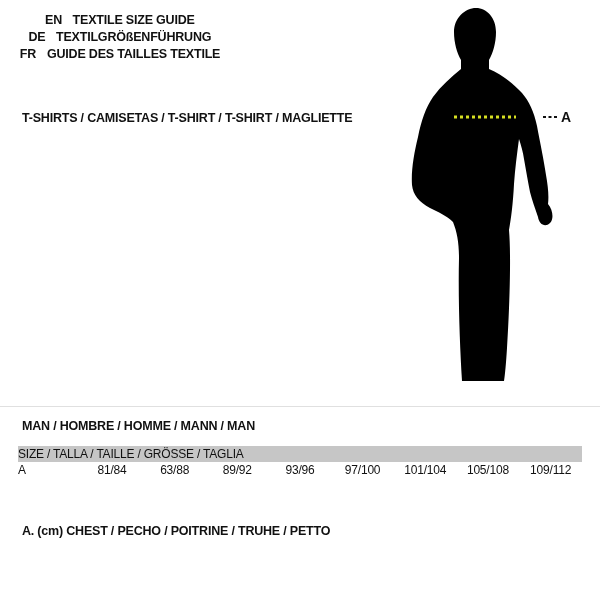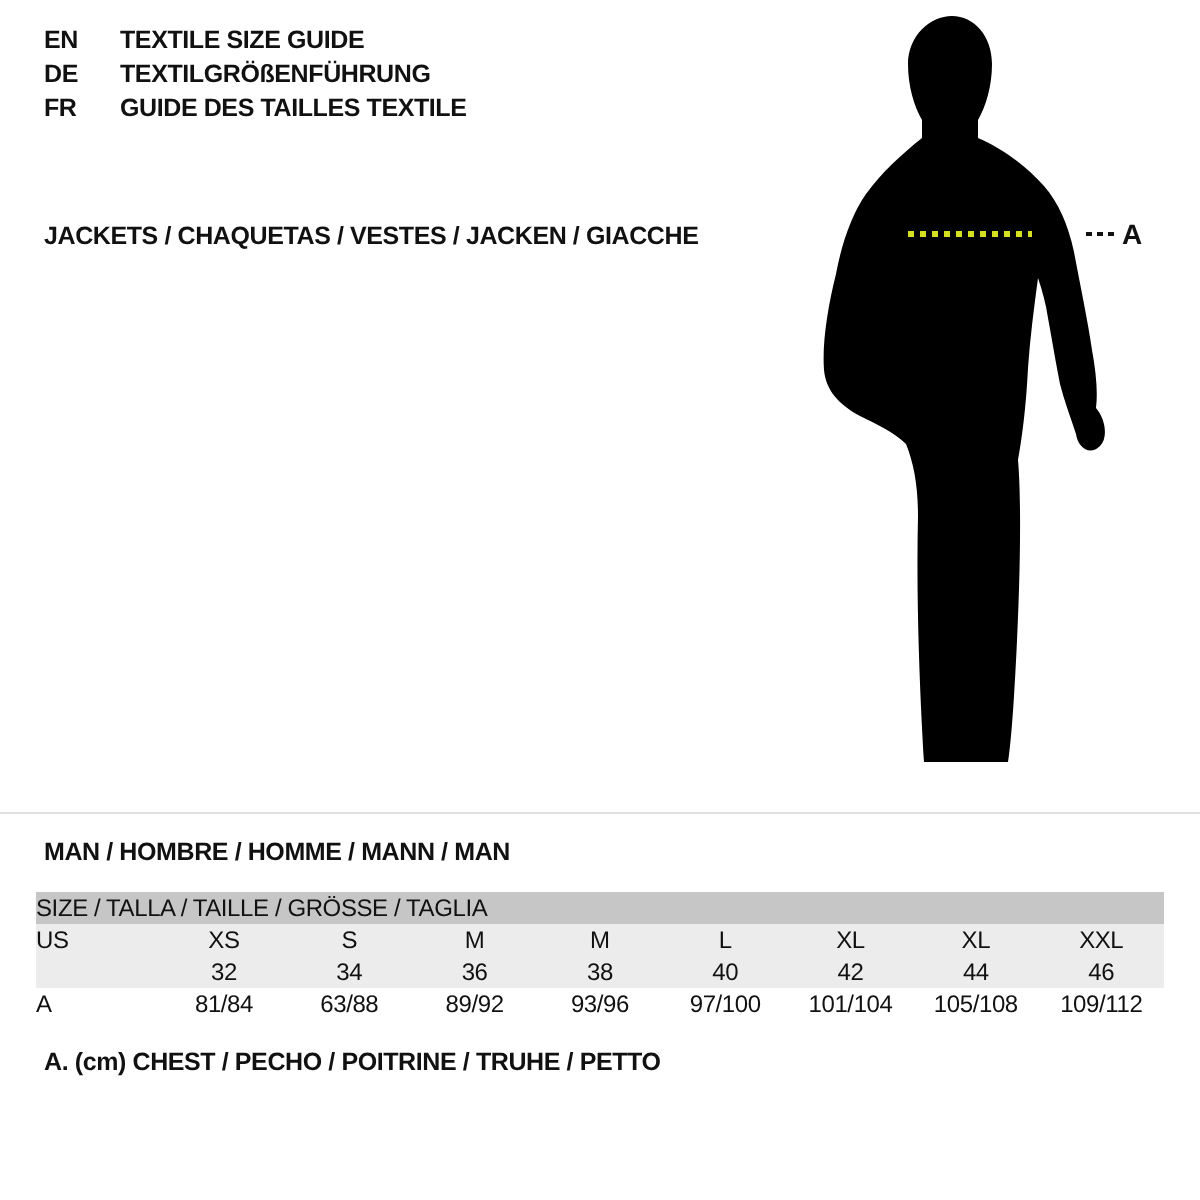--- a/index.html
+++ b/index.html
@@ -1,21 +1,21 @@
 <!DOCTYPE html>
 <html><head>
 <meta charset="utf-8">
 <style>
   html,body{margin:0;padding:0;}
   body{
     width:600px;height:600px;position:relative;background:#ffffff;
     font-family:"Liberation Sans","DejaVu Sans",sans-serif;
     color:#111;overflow:hidden;
   }
-  .lang-list{position:absolute;left:22px;top:12px;font-size:12.5px;font-weight:700;letter-spacing:-0.2px;}
+  .lang-list{position:absolute;left:9px;top:12px;font-size:12.5px;font-weight:700;letter-spacing:-0.2px;text-align:center;}
   .lang-row{line-height:17px;white-space:nowrap;}
   .lang-code{display:inline-block;width:38px;}
   .categories{position:absolute;left:22px;top:109px;font-size:12.5px;font-weight:700;letter-spacing:-0.2px;}
   .categories div{line-height:18px;white-space:nowrap;}
   .figure-wrap{position:absolute;left:398px;top:8px;width:177px;height:382px;}
   .divider{position:absolute;left:0;top:406px;width:600px;height:1px;background:#e0e0e0;}
   .section-title{position:absolute;left:22px;top:419px;font-size:12.5px;font-weight:700;letter-spacing:-0.2px;text-align:right;}
   table.size-table{
     position:absolute;left:18px;top:446px;width:564px;
     border-collapse:collapse;table-layout:fixed;
@@ -37,21 +37,21 @@
   </div>
   <div class="lang-row">
     <span class="lang-code">DE</span><span>TEXTILGRÖßENFÜHRUNG</span>
   </div>
   <div class="lang-row">
     <span class="lang-code">FR</span><span>GUIDE DES TAILLES TEXTILE</span>
   </div>
 </div>
 
 <div class="categories">
-  <div>JACKETS / CHAQUETAS / VESTES / JACKEN / GIACCHE</div>
+  <div>T-SHIRTS / CAMISETAS / T-SHIRT / T-SHIRT / MAGLIETTE</div>
 </div>
 
 <div class="figure-wrap">
   <svg width="177" height="382" viewBox="0 0 177 382" xmlns="http://www.w3.org/2000/svg">
     <path fill="#000000" d="
       M78,0
       C89,0 98,10 98,24
       C98,35 95,45 91,52
       L91,61
       C103,66 115,75 124,85
@@ -86,42 +86,20 @@
 
 <div class="divider"></div>
 
 <div class="section-title">MAN / HOMBRE / HOMME / MANN / MAN</div>
 
 <table class="size-table">
   <tbody>
     <tr>
       <th class="tbl-header" colspan="9">SIZE / TALLA / TAILLE / GRÖSSE / TAGLIA</th>
     </tr>
-    <tr class="shaded">
-      <td class="row-label">US</td>
-      <td class="val">XS</td>
-      <td class="val">S</td>
-      <td class="val">M</td>
-      <td class="val">M</td>
-      <td class="val">L</td>
-      <td class="val">XL</td>
-      <td class="val">XL</td>
-      <td class="val">XXL</td>
-    </tr>
-    <tr class="shaded">
-      <td class="row-label"></td>
-      <td class="val">32</td>
-      <td class="val">34</td>
-      <td class="val">36</td>
-      <td class="val">38</td>
-      <td class="val">40</td>
-      <td class="val">42</td>
-      <td class="val">44</td>
-      <td class="val">46</td>
-    </tr>
     <tr>
       <td class="row-label">A</td>
       <td class="val">81/84</td>
       <td class="val">63/88</td>
       <td class="val">89/92</td>
       <td class="val">93/96</td>
       <td class="val">97/100</td>
       <td class="val">101/104</td>
       <td class="val">105/108</td>
       <td class="val">109/112</td>

